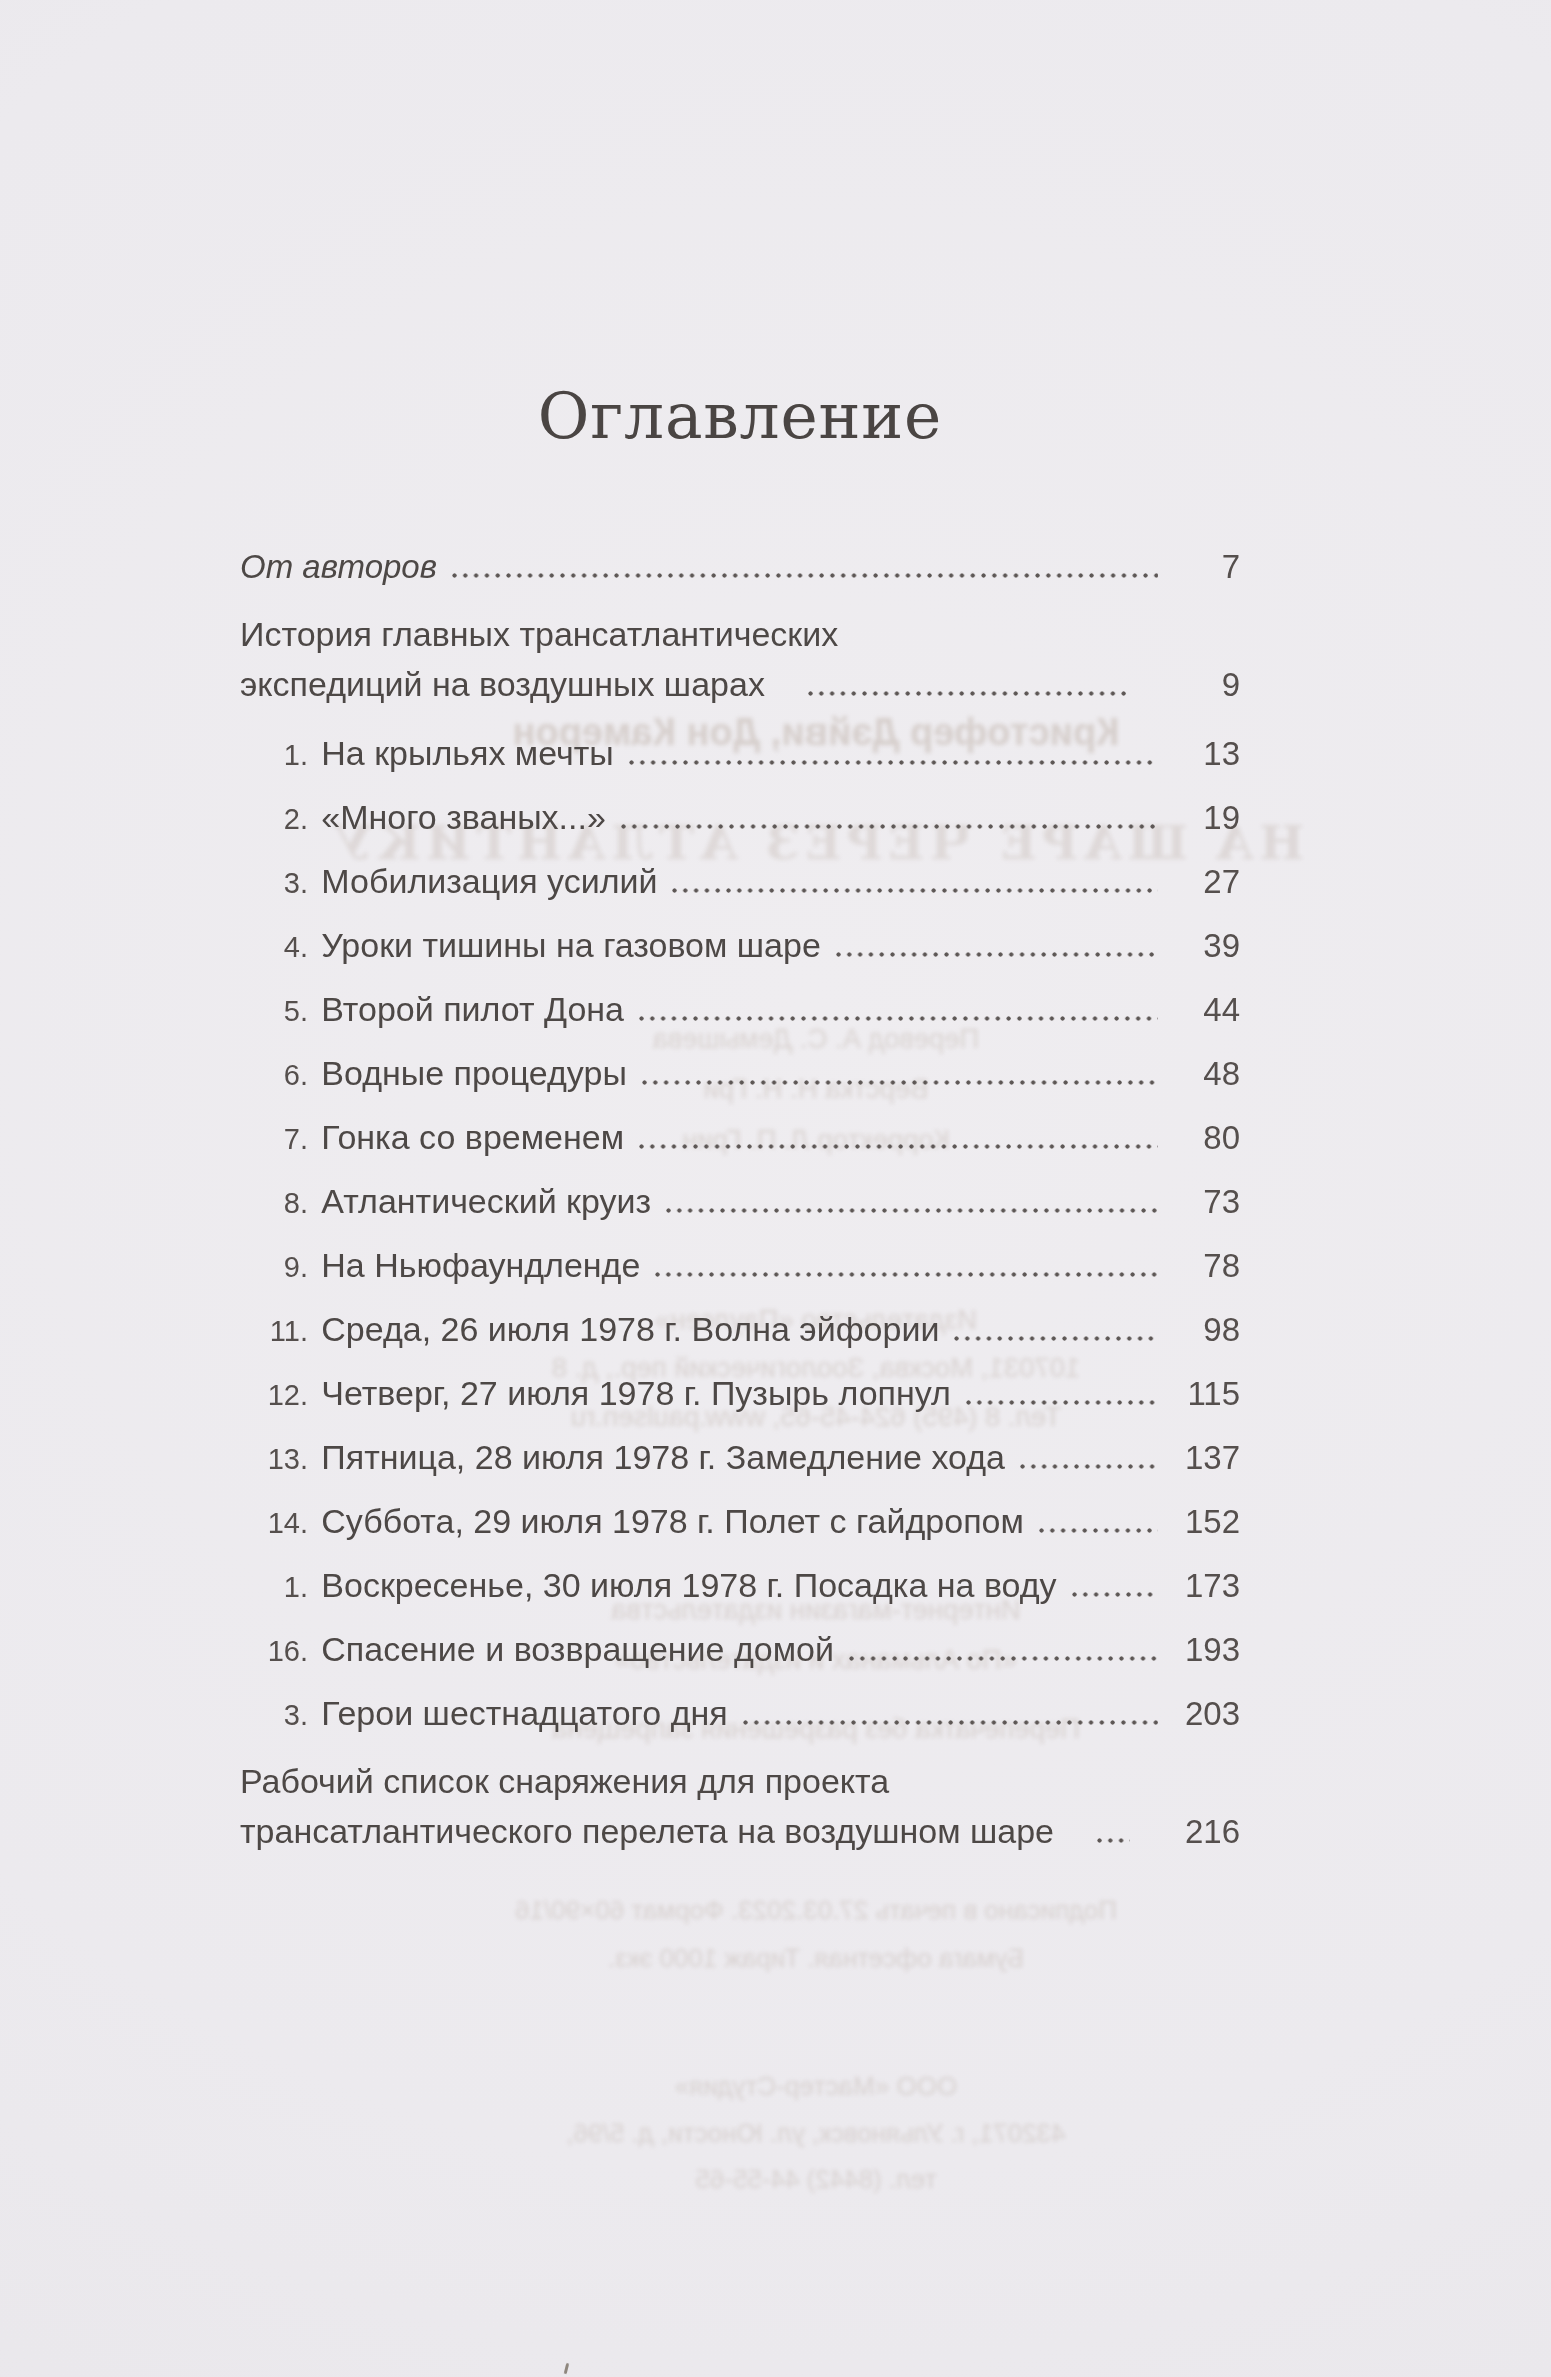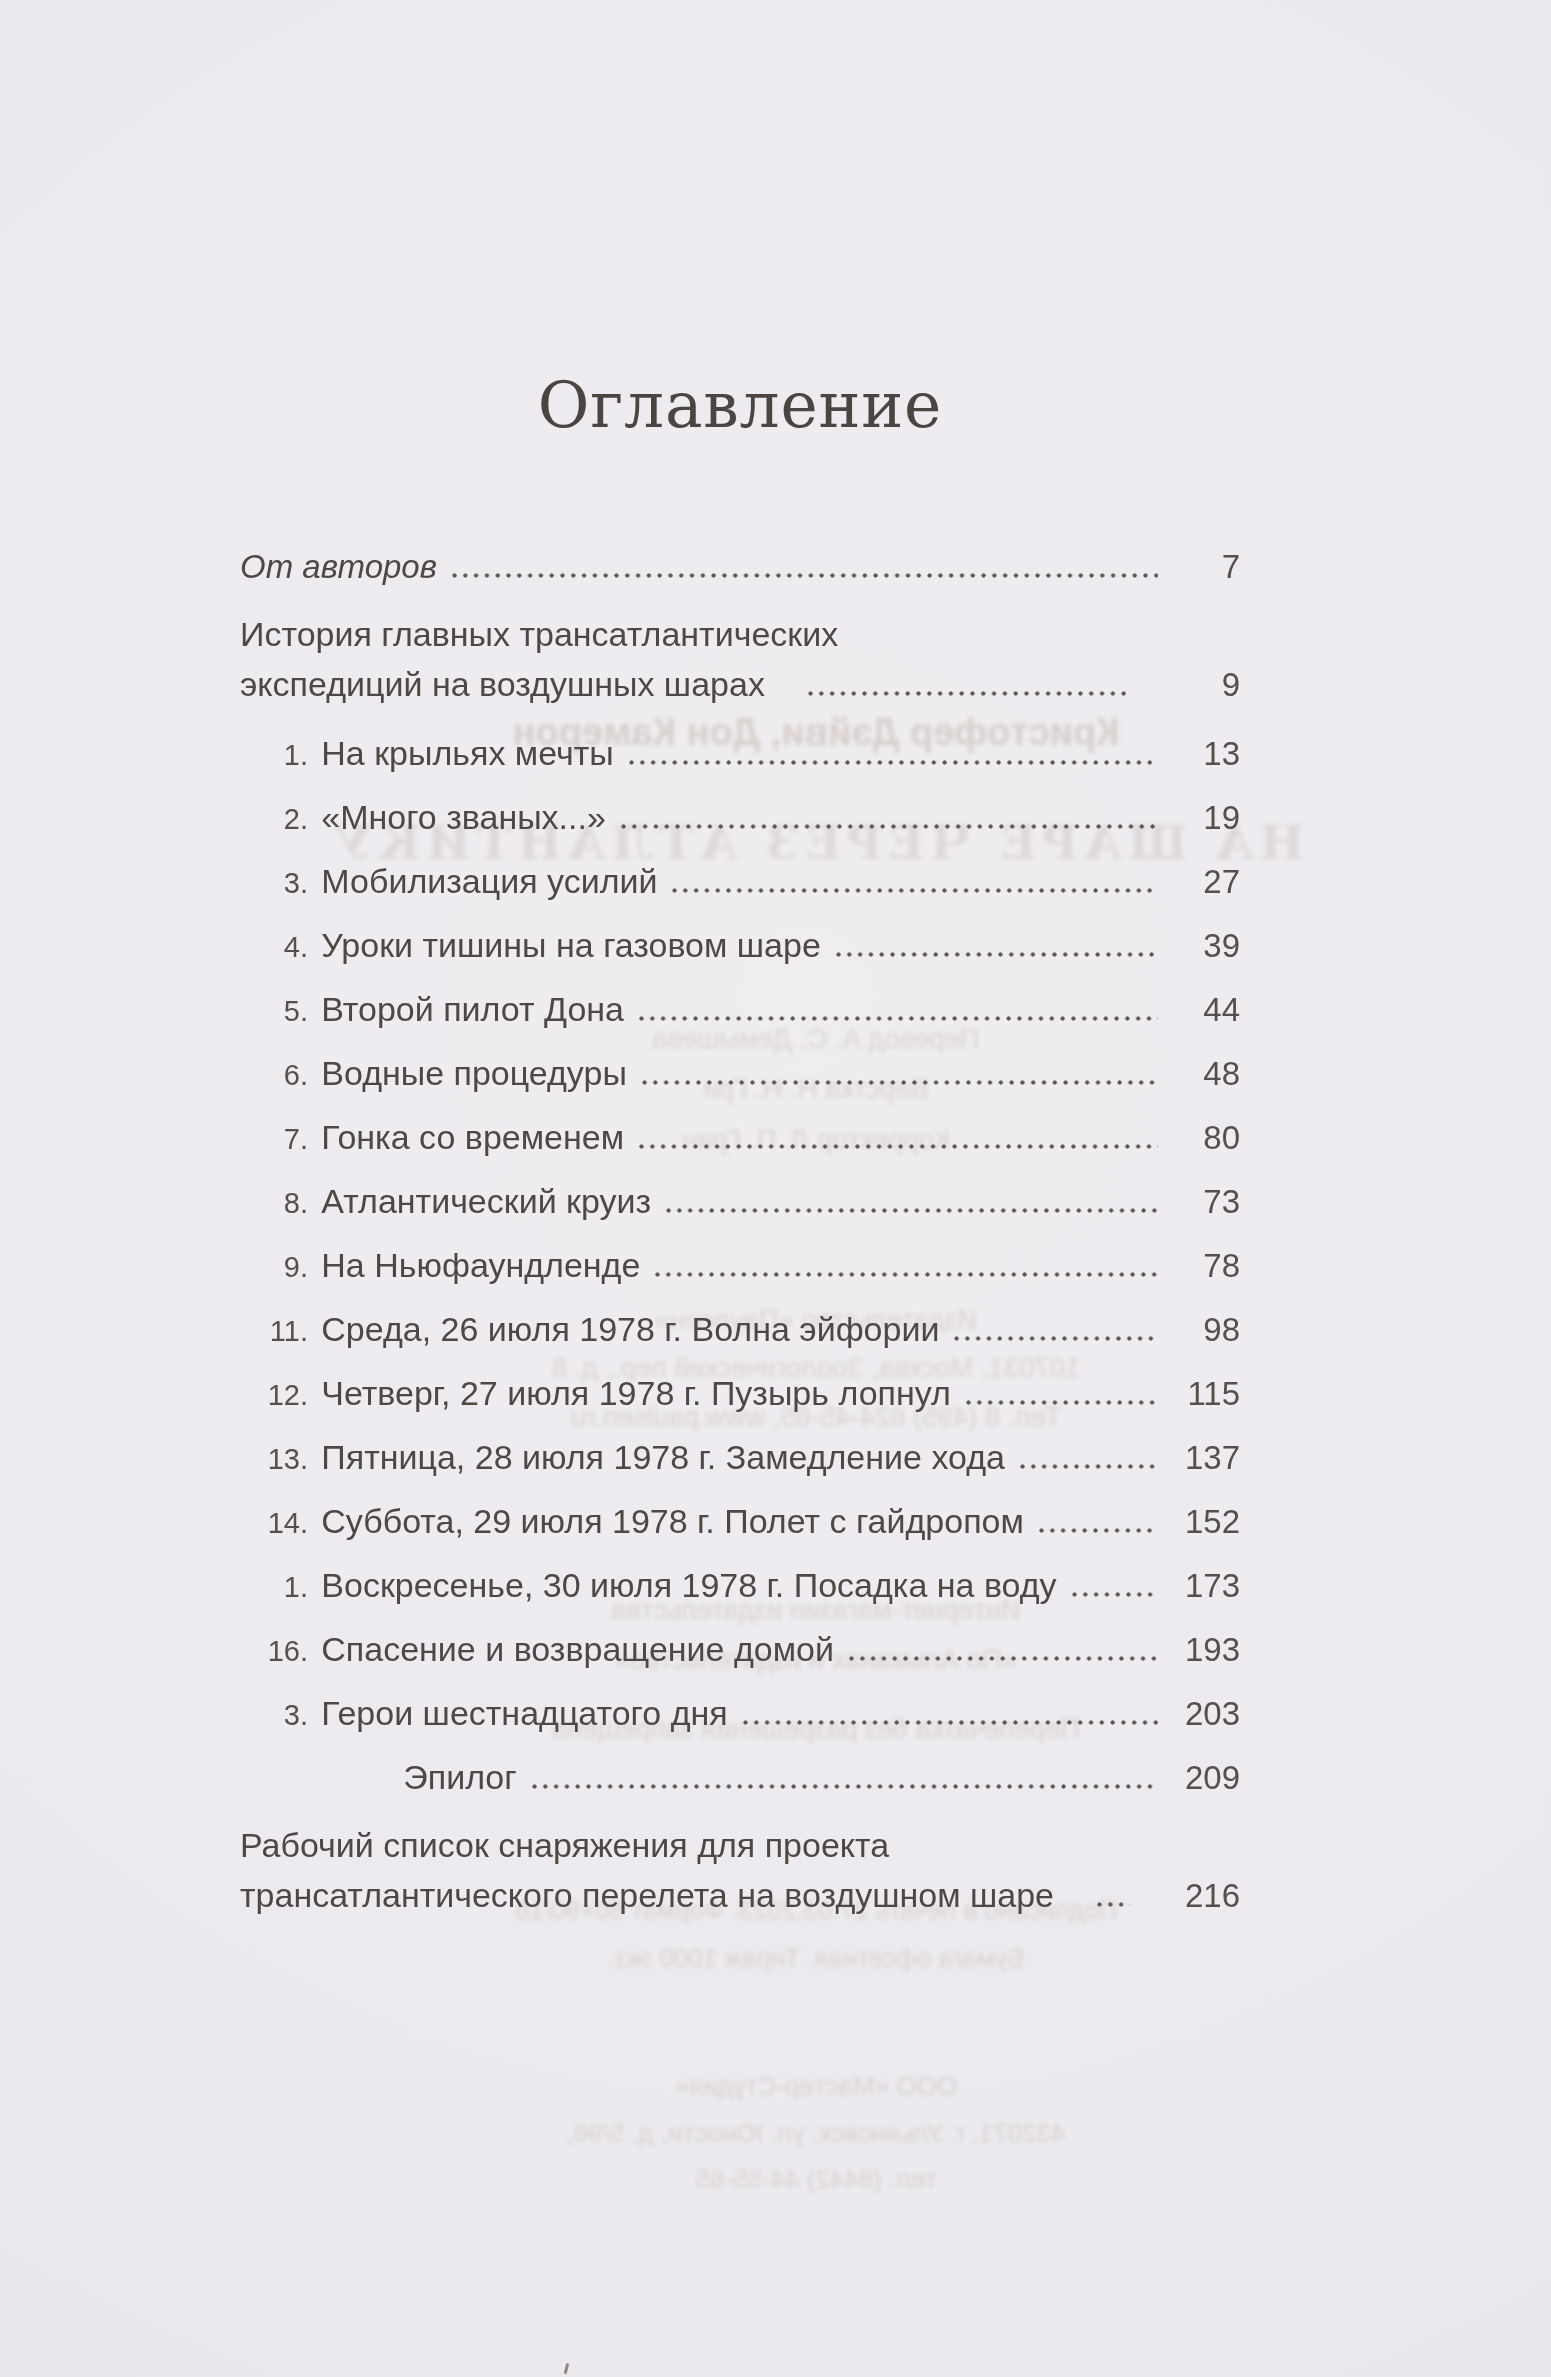--- a/index.html
+++ b/index.html
@@ -25,21 +25,21 @@
     position:absolute;left:0;right:0;
     margin-left:-80px;               
     text-align:center;
     color:rgba(158,138,124,0.26);
     white-space:nowrap;
   }
   .bleed-line.serif{font-family:"DejaVu Serif","Liberation Serif",serif;font-weight:bold;letter-spacing:5.8px;color:rgba(160,140,126,0.20);}
   .bleed-line.bold{font-weight:bold;color:rgba(158,138,124,0.30);}
   
   .title{
-    position:absolute;top:318px;left:240px;width:1000px;
+    position:absolute;top:329px;left:240px;width:1000px;
     text-align:center;
     font-family:"DejaVu Serif","Liberation Serif",serif;
     font-size:63px;line-height:92px;font-weight:500;
     color:#4a4543;letter-spacing:0.8px;
   }
   .toc{
     position:absolute;top:545px;left:240px;width:1000px;
     color:#4d4846;
   }
   .row{
@@ -238,26 +238,20 @@
     <span class="pageno">193</span>
   </div>
 
   <div class="row">
     <span class="num">3.</span>
     <span class="text">Герои шестнадцатого дня</span>
     <span class="leader"></span>
     <span class="pageno">203</span>
   </div>
 
-  <div class="row indent">
-    <span class="num"></span>
-    <span class="text">Эпилог</span>
-    <span class="leader"></span>
-    <span class="pageno">209</span>
-  </div>
 
   <div class="block">
     <div class="line1">Рабочий список снаряжения для проекта</div>
     <div class="line2">
       <span class="text">трансатлантического перелета на воздушном шаре</span>
       <span class="leader"></span>
       <span class="pageno">216</span>
     </div>
   </div>
 </div>

